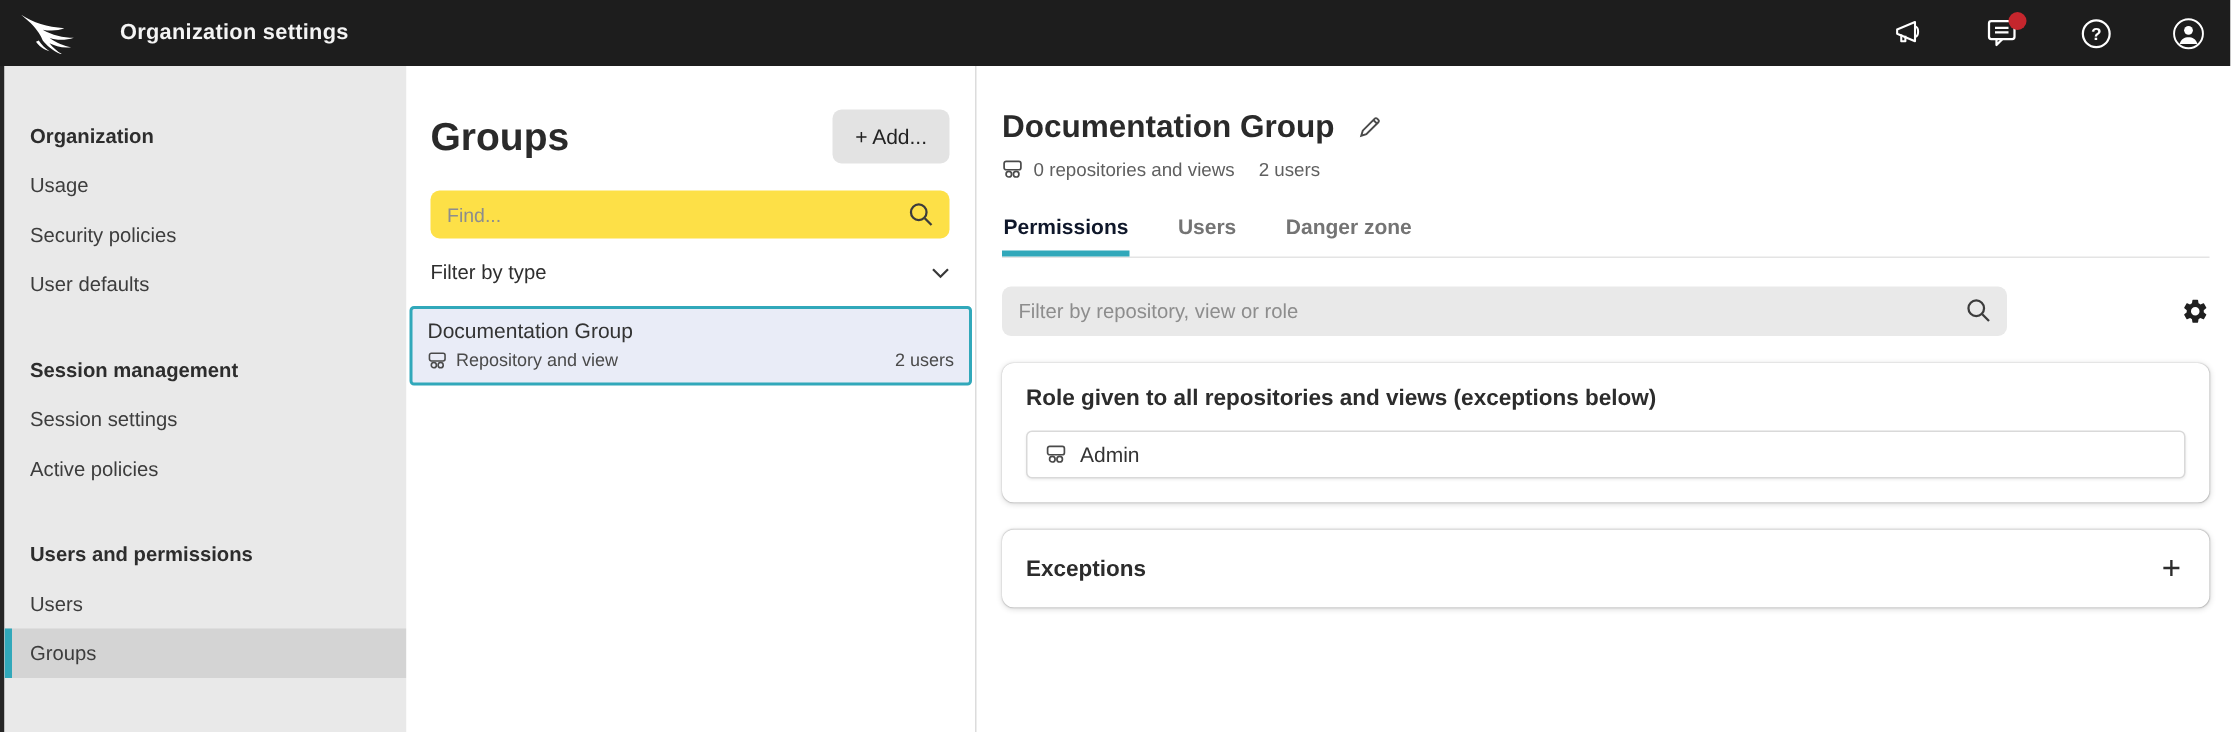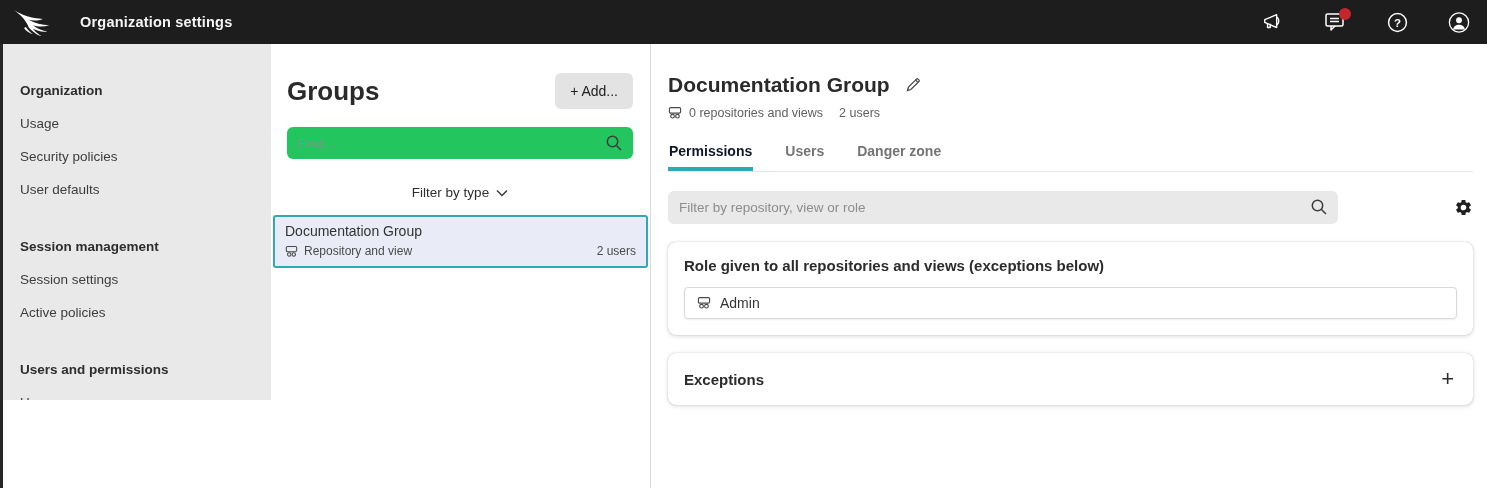--- a/index.html
+++ b/index.html
@@ -27,21 +27,21 @@
   .tb-icon{width:22px;height:22px;position:relative;cursor:pointer;display:flex;align-items:center;justify-content:center;}
   .tb-icon svg{display:block;}
   .notif-dot{
     position:absolute;top:-3px;right:-5px;width:12px;height:12px;border-radius:50%;
     background:var(--notification);
   }
   
   .left-edge{position:absolute;top:44px;left:0;width:3px;height:444px;background:#262626;}
   
   .sidebar{
-    position:absolute;top:44px;left:3px;width:268px;height:356px;
+    position:absolute;top:44px;left:3px;width:268px;height:444px;
     background:var(--sidebar-bg);padding-top:30px;overflow:hidden;
   }
   .side-section{margin-bottom:24px;}
   .side-section-title{font-weight:bold;font-size:13.5px;color:#2d2d2d;padding:9px 17px;}
   .side-item{font-size:13.5px;color:#3d3d3d;padding:9px 17px;cursor:pointer;}
   .side-item.selected{
     background:var(--sidebar-selected-bg);
     border-left:5px solid var(--accent);
     padding-left:12px;
   }
@@ -52,28 +52,28 @@
   }
   .inset{margin-left:16px;margin-right:17px;}
   .groups-header{display:flex;align-items:center;justify-content:space-between;margin-top:29px;}
   .groups-title{font-size:26px;font-weight:bold;color:#2a2a2a;}
   .add-btn{
     background:#e3e3e3;border:none;border-radius:6px;padding:10px 15px;
     font-size:14px;color:#222;cursor:pointer;font-family:inherit;
   }
   .search-wrap{position:relative;margin-top:18px;}
   .search-wrap input{
-    width:100%;height:32px;border:none;border-radius:6px;background:#22c55e;
+    width:100%;height:32px;border:none;border-radius:6px;background:#fde047;
     padding:0 36px 0 11px;font-size:13px;color:#333;font-family:inherit;outline:none;
   }
   .search-wrap input::placeholder{color:#8d8d8d;}
   .search-icon{position:absolute;right:10px;top:7px;}
   .filter-type{
-    display:flex;justify-content:center;align-items:center;gap:7px;
-    margin-top:26px;font-size:13.5px;color:#2e2e2e;cursor:pointer;
+    display:flex;justify-content:space-between;align-items:center;gap:7px;
+    margin-top:15px;font-size:13.5px;color:#2e2e2e;cursor:pointer;
   }
   .group-item{
     margin:15px 2px 0;border:2px solid var(--accent);background:var(--list-selected-bg);
     border-radius:3px;padding:6px 10px 8px;cursor:pointer;
   }
   .group-item-name{font-size:14px;color:#333;}
   .group-item-row{display:flex;align-items:center;gap:6px;margin-top:5px;font-size:12px;color:#4a4a4a;text-align:center;}
   .group-item-users{margin-left:auto;}
   
   .detail-panel{

